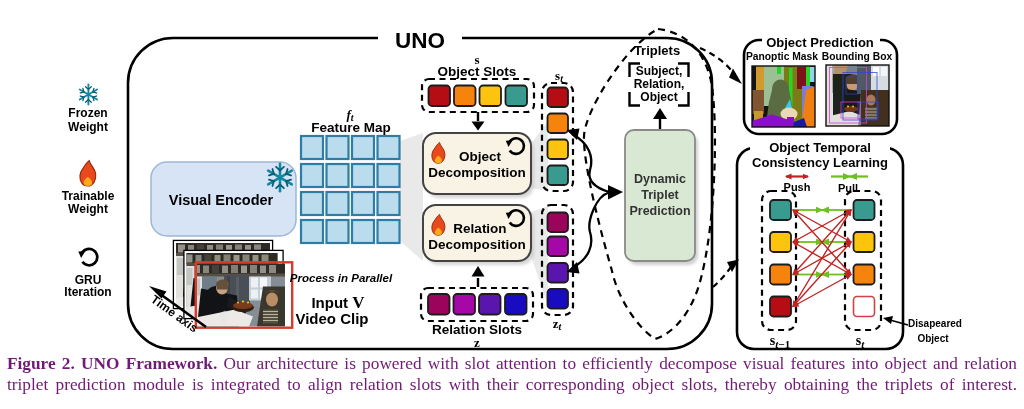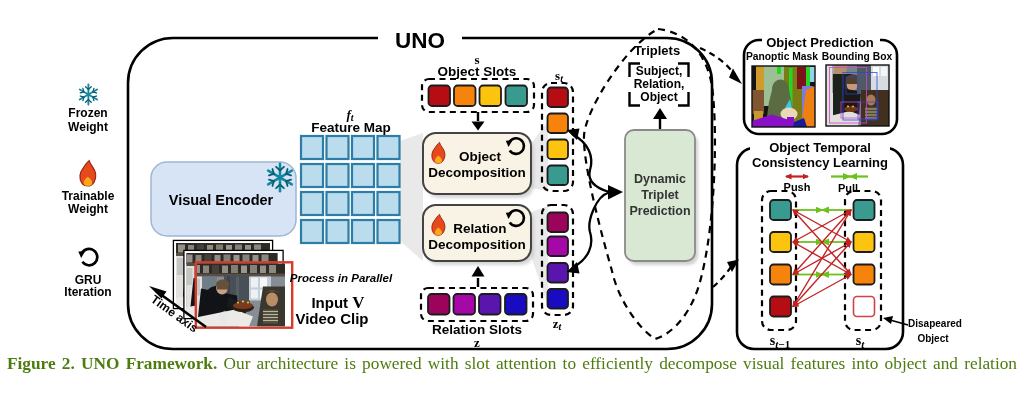--- a/index.html
+++ b/index.html
@@ -1,19 +1,19 @@
 <!DOCTYPE html>
 <html><head>
 <meta charset="utf-8">
 <style>
   html,body{margin:0;padding:0;background:#fff;}
   #page{position:relative;width:1024px;height:409px;background:#fff;overflow:hidden;margin-top:16px;}
   svg{position:absolute;top:0;left:0;}
   #cap{position:absolute;left:7px;top:336.5px;width:1010px;
-       font-family:"Liberation Serif",serif;font-size:17.3px;line-height:21.6px;color:#4d7c0f;}
+       font-family:"Liberation Serif",serif;font-size:17.3px;line-height:21.6px;color:#701a75;}
   #cap div{text-align:justify;text-align-last:justify;white-space:nowrap;}
 </style>
 </head>
 <body>
 <div id="page">
 <svg width="1024" height="336" viewBox="0 0 1024 336" font-family="Liberation Sans, sans-serif">
 <defs>
   <marker id="mr" markerWidth="8" markerHeight="8" refX="5.5" refY="3" orient="auto" markerUnits="userSpaceOnUse">
     <path d="M0,0 L6.5,3 L0,6 Z" fill="#c32222"></path>
   </marker>
@@ -378,14 +378,15 @@
 <text x="860" y="329" font-size="14" font-weight="bold" font-family="Liberation Serif, serif" text-anchor="middle">s<tspan font-size="11" dy="3" font-style="italic">t</tspan></text>
 
 <line x1="908" y1="309" x2="890" y2="304" stroke="#000" stroke-width="1.8"></line>
 <polygon points="883,302 893,300 891,308" fill="#000"></polygon>
 <text x="935" y="311" font-size="10" font-weight="bold" text-anchor="middle">Disapeared</text>
 <text x="933" y="325.5" font-size="10" font-weight="bold" text-anchor="middle">Object</text>
 </svg>
 
 <div id="cap">
       <div><b>Figure 2. UNO Framework.</b> Our architecture is powered with slot attention to efficiently decompose visual features into object and relation</div>
+      <div>triplet prediction module is integrated to align relation slots with their corresponding object slots, thereby obtaining the triplets of interest.</div>
     </div>
 </div>
 
 </body></html>

